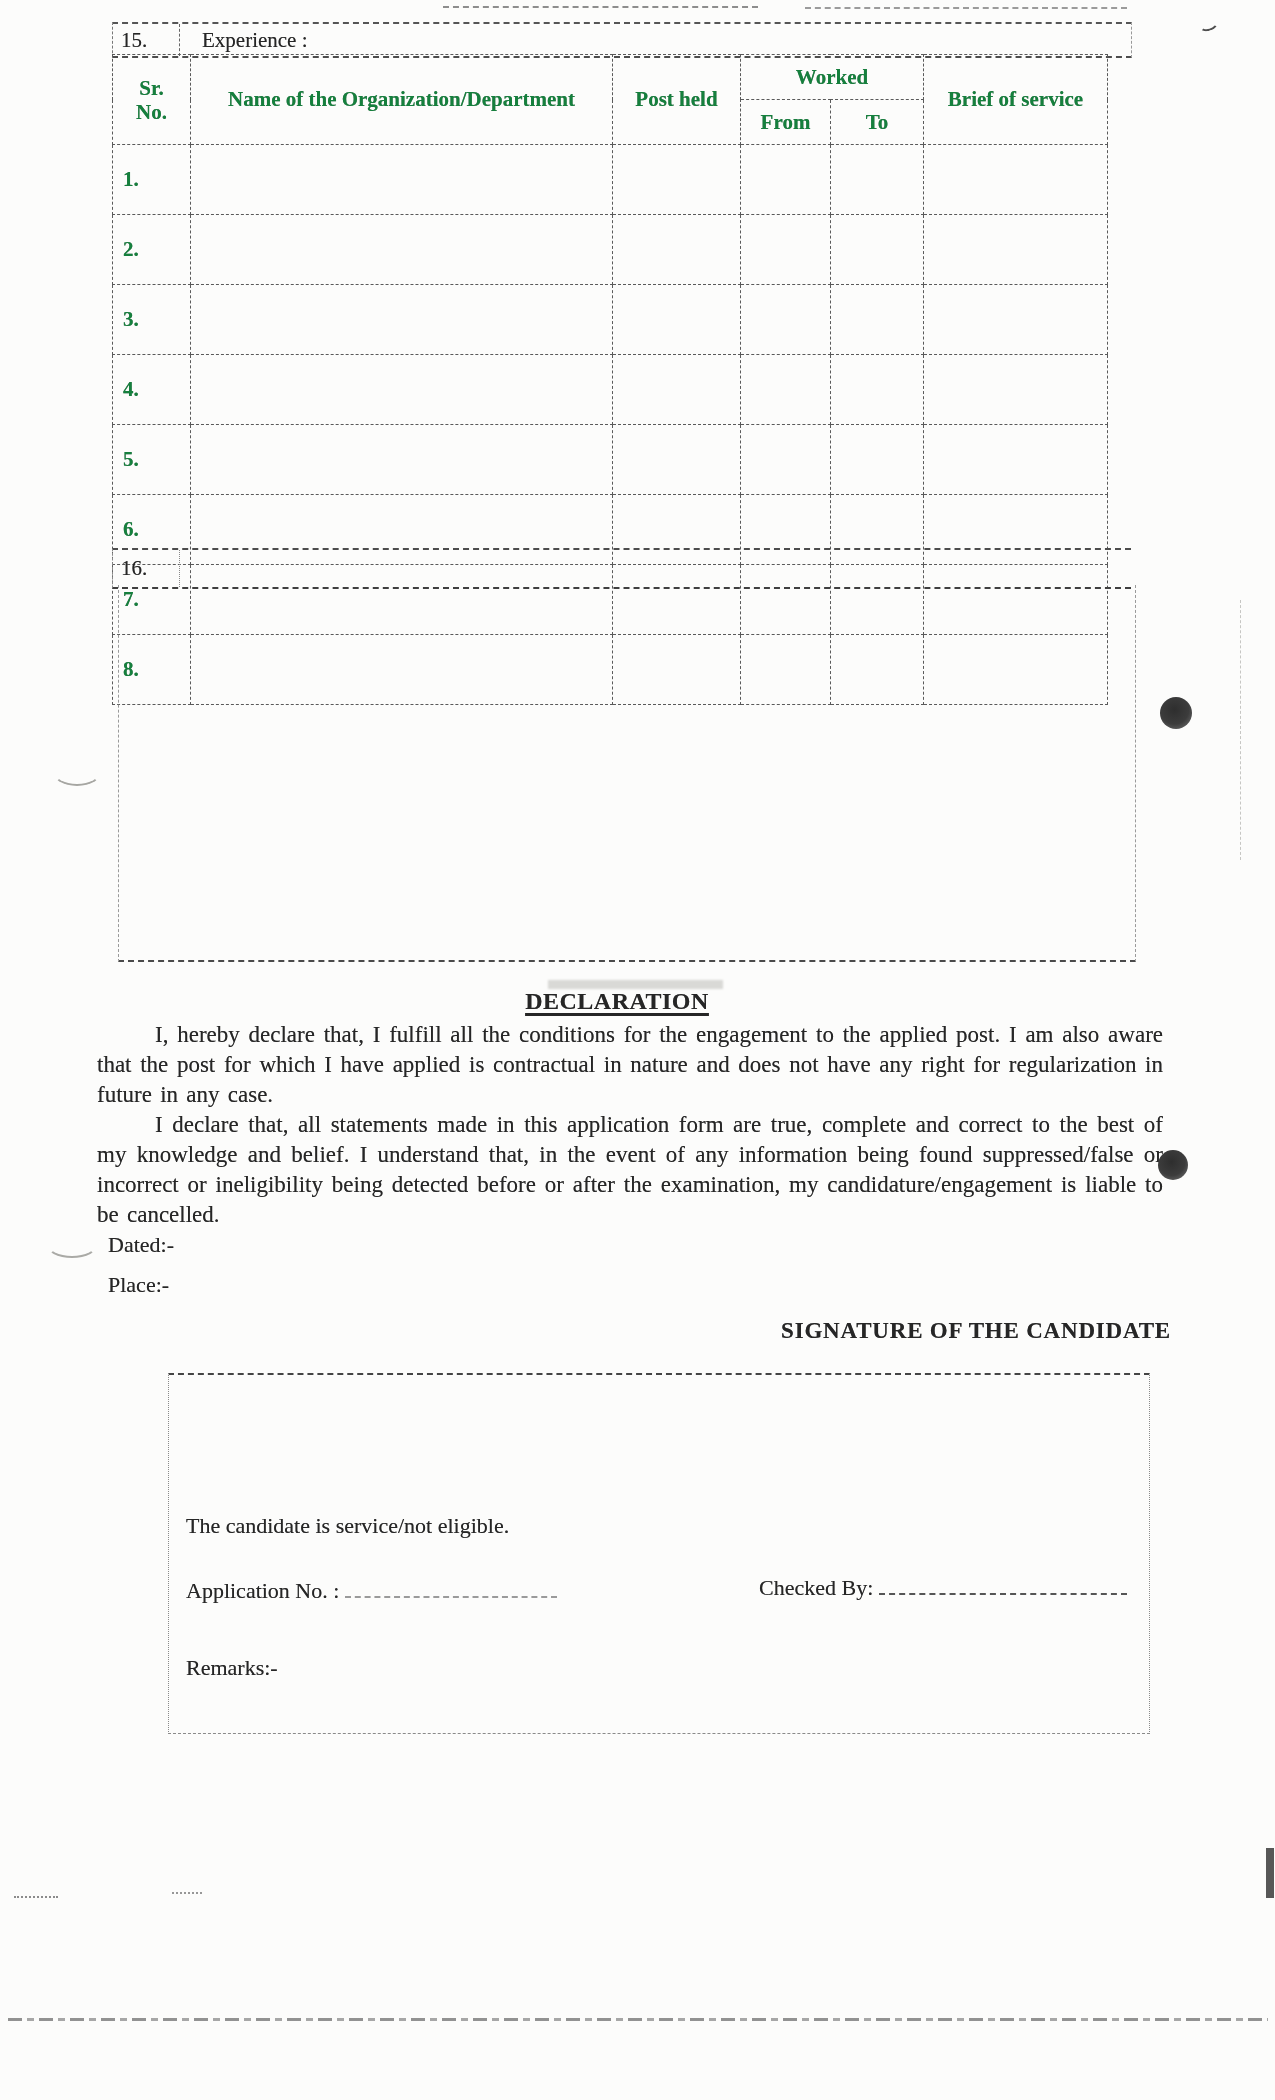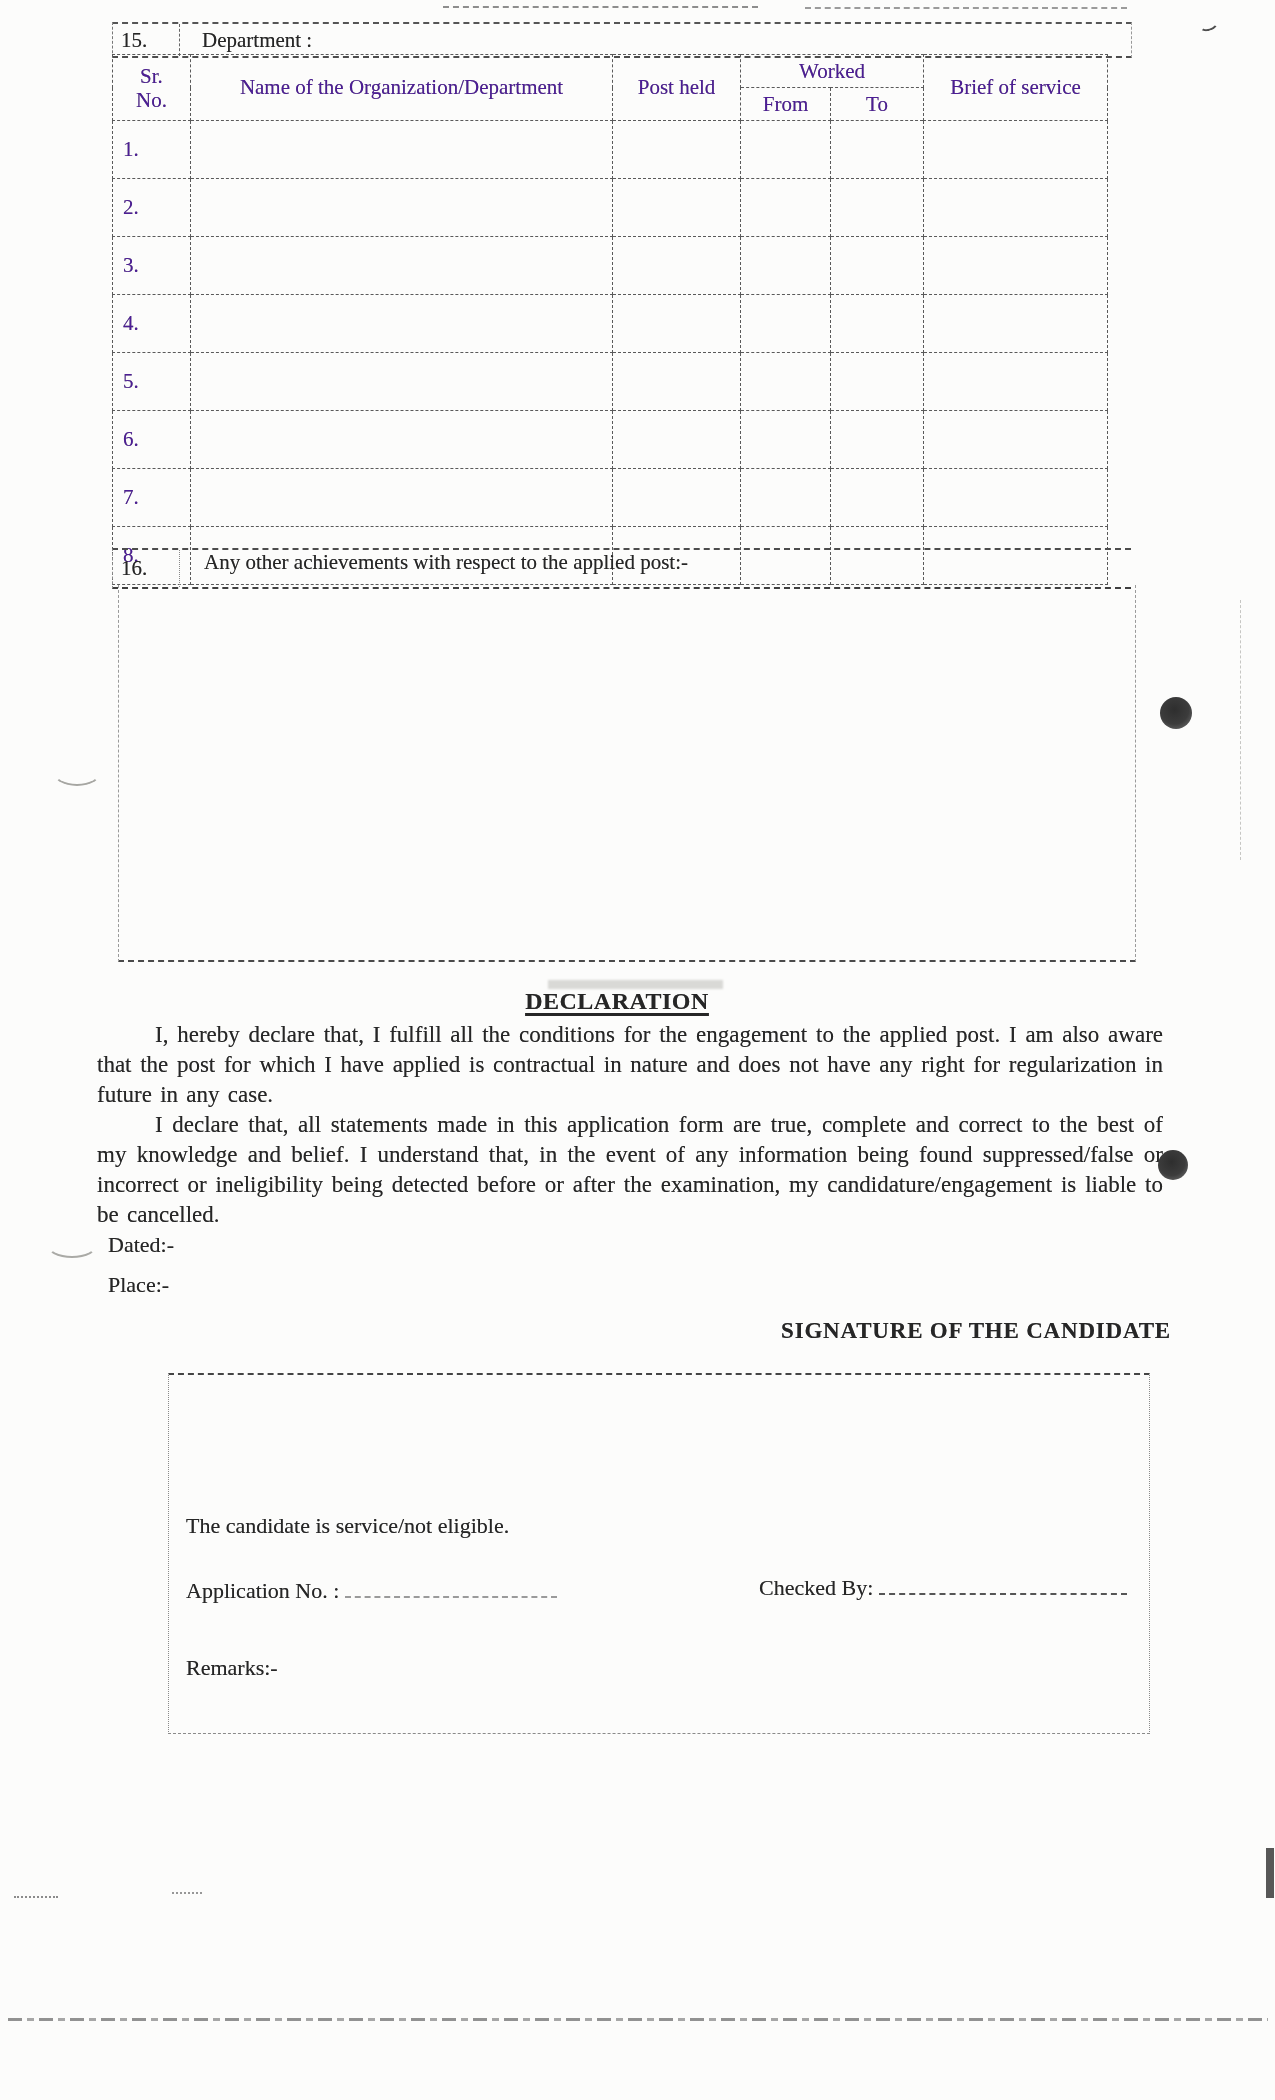--- a/index.html
+++ b/index.html
@@ -21,22 +21,22 @@
     display:flex;align-items:center;
     font-size:21px;
   }
   .sec15 .num{width:58px;padding-left:8px;border-right:1px dashed #666;height:100%;display:flex;align-items:center;}
   .sec15 .lbl{padding-left:22px;}
   
   .exp-table-wrap{position:absolute;left:112px;top:54px;}
   table.exp{border-collapse:collapse;table-layout:fixed;width:995px;}
   table.exp th,table.exp td{
     border:1px dashed #5a5a5a;
-    font-weight:normal;font-size:21px;color:#4c1d95;
-    padding:2px 4px;vertical-align:middle;
+    font-weight:bold;font-size:21px;color:#15803d;
+    padding:8px 4px;vertical-align:middle;
   }
   table.exp thead th{text-align:center;height:28px;}
   table.exp thead .two-line{line-height:24px;}
   table.exp tbody td{height:53px;}
   table.exp tbody td.sr{text-align:left;padding-left:10px;font-size:21px;}
   
   .sec16{
     position:absolute;left:112px;top:548px;width:1018px;height:37px;
     border-top:2px dashed #4c4c4c;border-bottom:2px dashed #3f3f3f;
     border-left:1px dashed #888;
@@ -107,21 +107,21 @@
 <body>
 
 <div class="page">
 
   <div class="artifact top-line-1"></div>
   <div class="artifact top-line-2"></div>
   <div class="artifact squiggle-tr"></div>
 
   <div class="sec15">
     <div class="num">15.</div>
-    <div class="lbl">Department :</div>
+    <div class="lbl">Experience :</div>
   </div>
 
   <div class="exp-table-wrap">
     <table class="exp">
       <colgroup>
         <col style="width:78px">
           <col style="width:422px">
           <col style="width:128px">
         <col style="width:90px">
           <col style="width:93px">
@@ -207,21 +207,20 @@
           <td></td>
             <td></td>
           <td></td>
         </tr>
       </tbody>
     </table>
   </div>
 
   <div class="sec16">
     <div class="num">16.</div>
-    <div class="lbl">Any other achievements with respect to the applied post:-</div>
   </div>
   <div class="big-box"></div>
 
   <div class="artifact punch punch1"></div>
   <div class="artifact margin-squiggle-1"></div>
   <div class="artifact fold-line-right"></div>
   <div class="artifact box-smudge"></div>
 
   <div class="decl-title">
     <span>DECLARATION</span>

